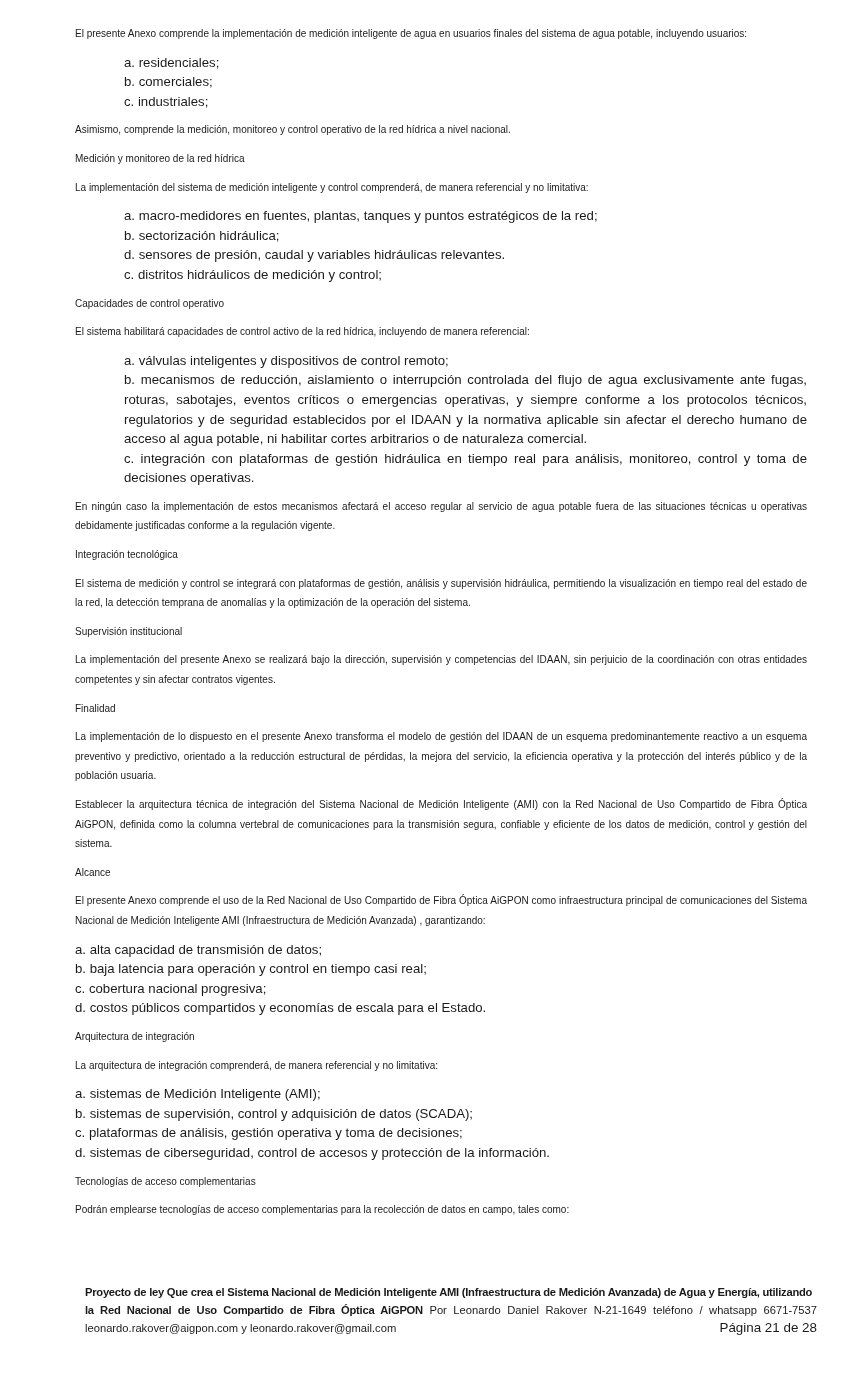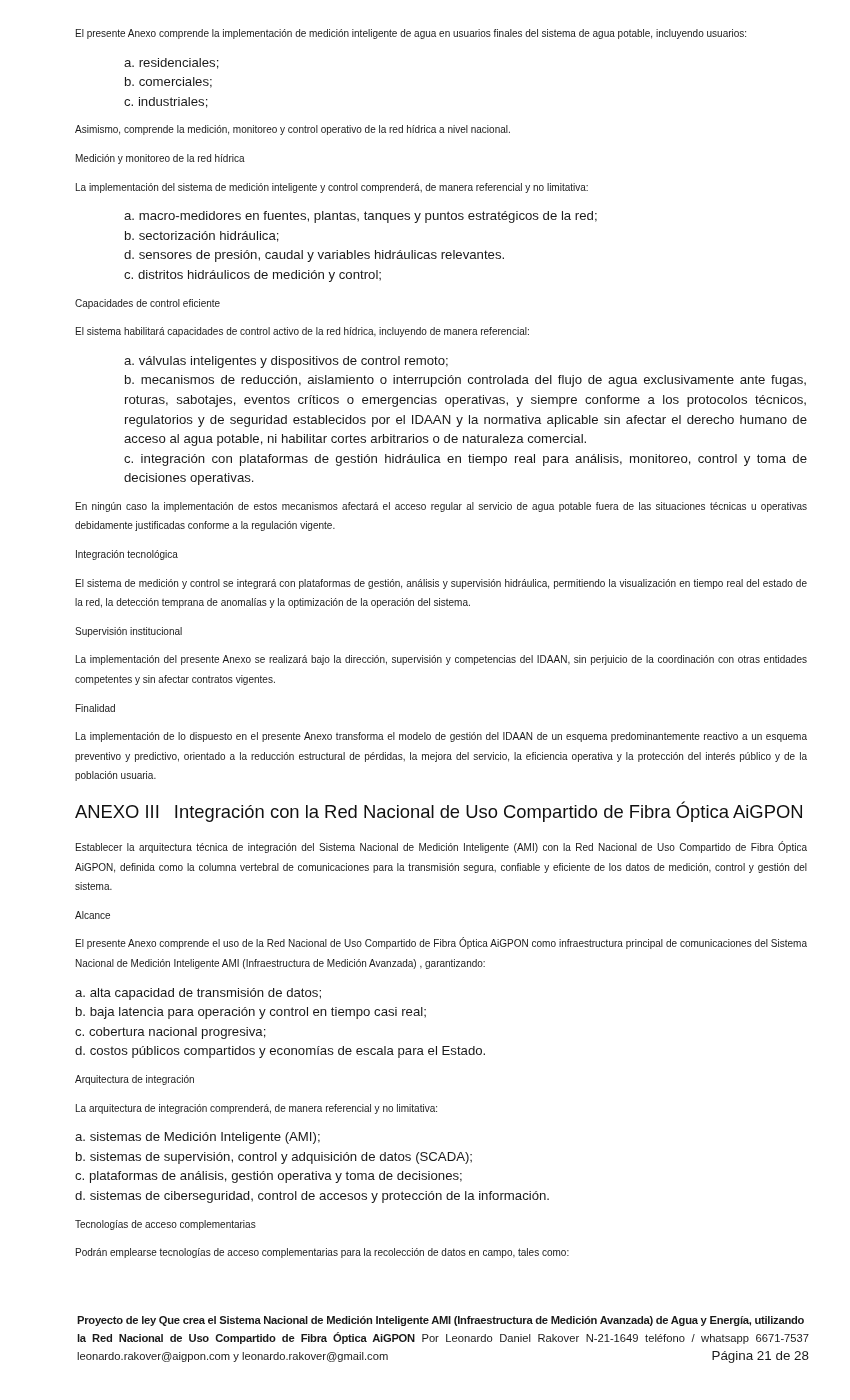--- a/index.html
+++ b/index.html
@@ -14,22 +14,22 @@
   ul.list { list-style: none; margin: 0 0 9px 0; padding: 0; }
   ul.list li { font-size: 13.2px; line-height: 19.6px; text-align: justify; }
   ul.indent { padding-left: 49px; }
   ul.indent-first { margin-top: 4px; }
   h2.annex {
     font-weight: normal; font-size: 18.4px; line-height: 24px;
     margin: 14px 0 14px 0; color: #111;
   }
   h2.annex .num { margin-right: 14px; }
   .footer {
-    position: absolute; left: 77px; top: 1283px; width: 732px;
-    font-size: 11.2px; line-height: 18px; color: #1a1a1a; margin-top: 28px;
+    position: absolute; left: 85px; top: 1283px; width: 732px;
+    font-size: 11.2px; line-height: 18px; color: #1a1a1a;
   }
   .footer .line { text-align: justify; }
   .footer .bold { font-weight: bold; letter-spacing: -0.25px; }
   .footer .row3 { display: flex; justify-content: space-between; align-items: baseline; }
   .footer .pagenum { font-size: 13.4px; }
 </style>
 </head>
 <body>
 
 <div class="page">
@@ -44,41 +44,38 @@
 
   <p class="sub">Medición y monitoreo de la red hídrica</p>
   <p class="para">La implementación del sistema de medición inteligente y control comprenderá, de manera referencial y no limitativa:</p>
   <ul class="list indent">
     <li>a. macro-medidores en fuentes, plantas, tanques y puntos estratégicos de la red;</li>
     <li>b. sectorización hidráulica;</li>
     <li>d. sensores de presión, caudal y variables hidráulicas relevantes.</li>
     <li>c. distritos hidráulicos de medición y control;</li>
   </ul>
 
-  <p class="sub">Capacidades de control eficiente</p>
+  <p class="sub">Capacidades de control operativo</p>
   <p class="para">El sistema habilitará capacidades de control activo de la red hídrica, incluyendo de manera referencial:</p>
   <ul class="list indent">
     <li>a. válvulas inteligentes y dispositivos de control remoto;</li>
     <li>b. mecanismos de reducción, aislamiento o interrupción controlada del flujo de agua exclusivamente ante fugas, roturas, sabotajes, eventos críticos o emergencias operativas, y siempre conforme a los protocolos técnicos, regulatorios y de seguridad establecidos por el IDAAN y la normativa aplicable sin afectar el derecho humano de acceso al agua potable, ni habilitar cortes arbitrarios o de naturaleza comercial.</li>
     <li>c. integración con plataformas de gestión hidráulica en tiempo real para análisis, monitoreo, control y toma de decisiones operativas.</li>
   </ul>
   <p class="para">En ningún caso la implementación de estos mecanismos afectará el acceso regular al servicio de agua potable fuera de las situaciones técnicas u operativas debidamente justificadas conforme a la regulación vigente.</p>
 
   <p class="sub">Integración tecnológica</p>
   <p class="para">El sistema de medición y control se integrará con plataformas de gestión, análisis y supervisión hidráulica, permitiendo la visualización en tiempo real del estado de la red, la detección temprana de anomalías y la optimización de la operación del sistema.</p>
 
   <p class="sub">Supervisión institucional</p>
   <p class="para">La implementación del presente Anexo se realizará bajo la dirección, supervisión y competencias del IDAAN, sin perjuicio de la coordinación con otras entidades competentes y sin afectar contratos vigentes.</p>
 
   <p class="sub">Finalidad</p>
   <p class="para">La implementación de lo dispuesto en el presente Anexo transforma el modelo de gestión del IDAAN de un esquema predominantemente reactivo a un esquema preventivo y predictivo, orientado a la reducción estructural de pérdidas, la mejora del servicio, la eficiencia operativa y la protección del interés público y de la población usuaria.</p>
 
-  <h2 class="annex">
-    <span class="num">ANEXO III</span><span>Integración con la Red Nacional de Uso Compartido de Fibra Óptica AiGPON</span>
-  </h2>
 
   <p class="para">Establecer la arquitectura técnica de integración del Sistema Nacional de Medición Inteligente (AMI) con la Red Nacional de Uso Compartido de Fibra Óptica AiGPON, definida como la columna vertebral de comunicaciones para la transmisión segura, confiable y eficiente de los datos de medición, control y gestión del sistema.</p>
 
   <p class="sub">Alcance</p>
   <p class="para">El presente Anexo comprende el uso de la Red Nacional de Uso Compartido de Fibra Óptica AiGPON como infraestructura principal de comunicaciones del Sistema Nacional de Medición Inteligente AMI (Infraestructura de Medición Avanzada) , garantizando:</p>
   <ul class="list">
     <li>a. alta capacidad de transmisión de datos;</li>
     <li>b. baja latencia para operación y control en tiempo casi real;</li>
     <li>c. cobertura nacional progresiva;</li>
     <li>d. costos públicos compartidos y economías de escala para el Estado.</li>

